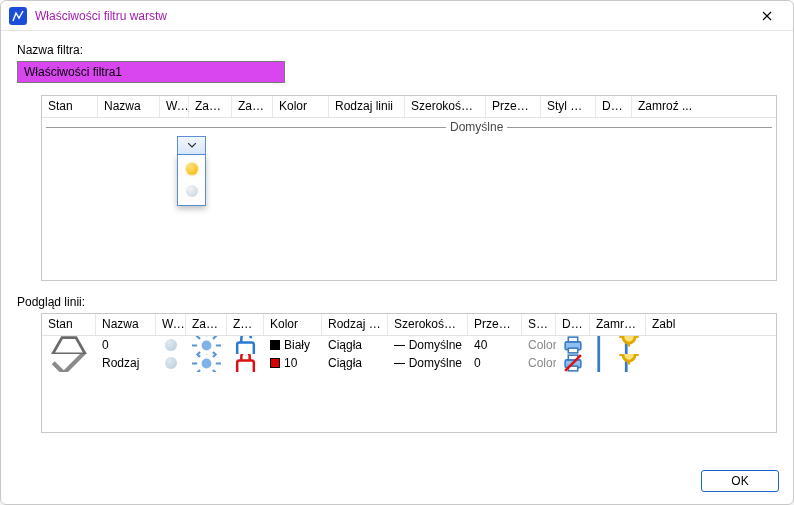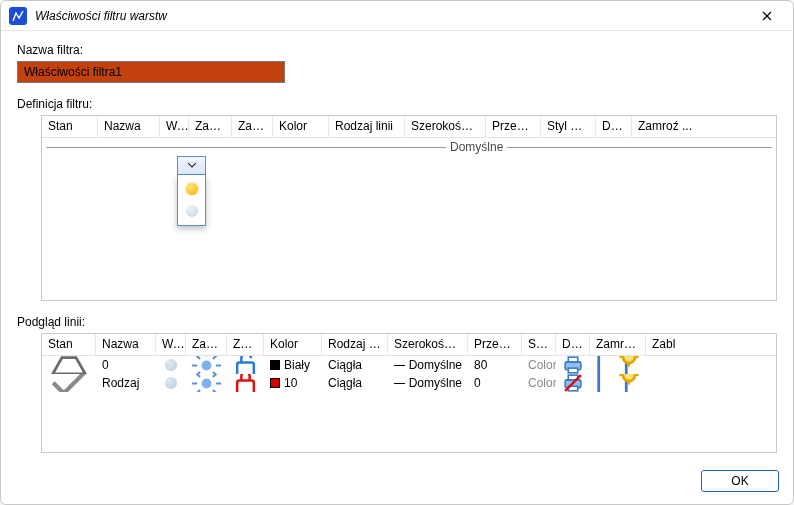--- a/index.html
+++ b/index.html
@@ -3,27 +3,27 @@
 <meta charset="utf-8">
 <style>
   * { box-sizing: border-box; font-family: "Segoe UI", Tahoma, sans-serif; font-size: 12px; }
   html, body { margin: 0; padding: 0; }
   body { width: 794px; height: 505px; background: #fff; border: 1px solid #c8c8c8; border-radius: 6px; overflow: hidden; position: relative; box-shadow: 0 8px 24px rgba(0,0,0,.12); }
 
   
   .titlebar { height: 30px; display: flex; align-items: center; padding: 0 8px; border-bottom: 1px solid #e5e5e5; }
   .appicon { width: 18px; height: 18px; background: #1a4ed8; border-radius: 3px; margin-right: 8px; display: flex; align-items: center; justify-content: center; }
   .appicon svg { width: 12px; height: 12px; }
-  .title { flex: 1; color: #000000; font-style: italic; }
+  .title { flex: 1; color: #a21caf; }
   .closebtn { width: 36px; height: 24px; display: flex; align-items: center; justify-content: center; border-radius: 4px; }
 
   .content { padding: 10px 16px 0; }
 
   .label { color: #000; margin: 2px 0 4px; }
-  .textbox { width: 268px; height: 22px; border: 1px solid #7a7a7a; padding: 2px 6px; background: #c2410c; }
+  .textbox { width: 268px; height: 22px; border: 1px solid #7a7a7a; padding: 2px 6px; background: #d946ef; }
 
   .section-gap { height: 12px; }
 
   .grid-frame { border: 1px solid #c8c8c8; position: relative; margin-left: 24px; }
   .def-frame { height: 186px; margin-bottom: 14px; }
   .prev-frame { height: 120px; margin-bottom: 14px; }
 
   .hdr { display: flex; height: 22px; color: #000; border-bottom: 1px solid #e2e2e2; }
   .hdr > div { padding: 3px 6px 0; border-right: 1px solid #e8e8e8; white-space: nowrap; overflow: hidden; text-overflow: ellipsis; }
   .hdr > div:last-child { border-right: none; }
@@ -78,21 +78,20 @@
   </div>
 </div>
 
 <div class="content">
 
   <div class="label">Nazwa filtra:</div>
   <input class="textbox" value="Właściwości filtra1" style="">
 
   <div class="section-gap"></div>
 
-  <div class="label">Definicja filtru:</div>
   <div class="grid-frame def-frame">
     <div class="hdr">
       <div class="d-c0">Stan</div>
       <div class="d-c1">Nazwa</div>
       <div class="d-c2">W..</div>
       <div class="d-c3">Zamr...</div>
       <div class="d-c4">Zabl...</div>
       <div class="d-c5">Kolor</div>
       <div class="d-c6">Rodzaj linii</div>
       <div class="d-c7">Szerokość linii</div>
@@ -167,21 +166,21 @@
           </div>
           <div class="cell p-c4" style="justify-content:center">
             <svg viewBox="0 0 12 14">
               <rect x="2" y="6" width="8" height="7" rx="1" fill="none" stroke="#2a7ad1" stroke-width="1.2"></rect>
               <path d="M4 6 V4 a2.3 2.3 0 0 1 4.6 0" fill="none" stroke="#2a7ad1" stroke-width="1.2"></path>
             </svg>
           </div>
           <div class="cell p-c5"><span class="swatch" style="background:#000000"></span>Biały</div>
           <div class="cell p-c6">Ciągła</div>
           <div class="cell p-c7"><span class="lw-line"></span>Domyślne</div>
-          <div class="cell p-c8">80</div>
+          <div class="cell p-c8">40</div>
           <div class="cell p-c9 muted">Color...</div>
           <div class="cell p-c10" style="justify-content:center">
             <svg viewBox="0 0 14 14">
               <rect x="2" y="5" width="10" height="5" rx="1" fill="#8fbef0" stroke="#3a7ac2"></rect>
               <rect x="4" y="2" width="6" height="3" fill="#fff" stroke="#3a7ac2"></rect>
               <rect x="4" y="9" width="6" height="3" fill="#fff" stroke="#3a7ac2"></rect>
             </svg>
           </div>
           <div class="cell p-c11" style="justify-content:center">
             <svg viewBox="0 0 16 14">

